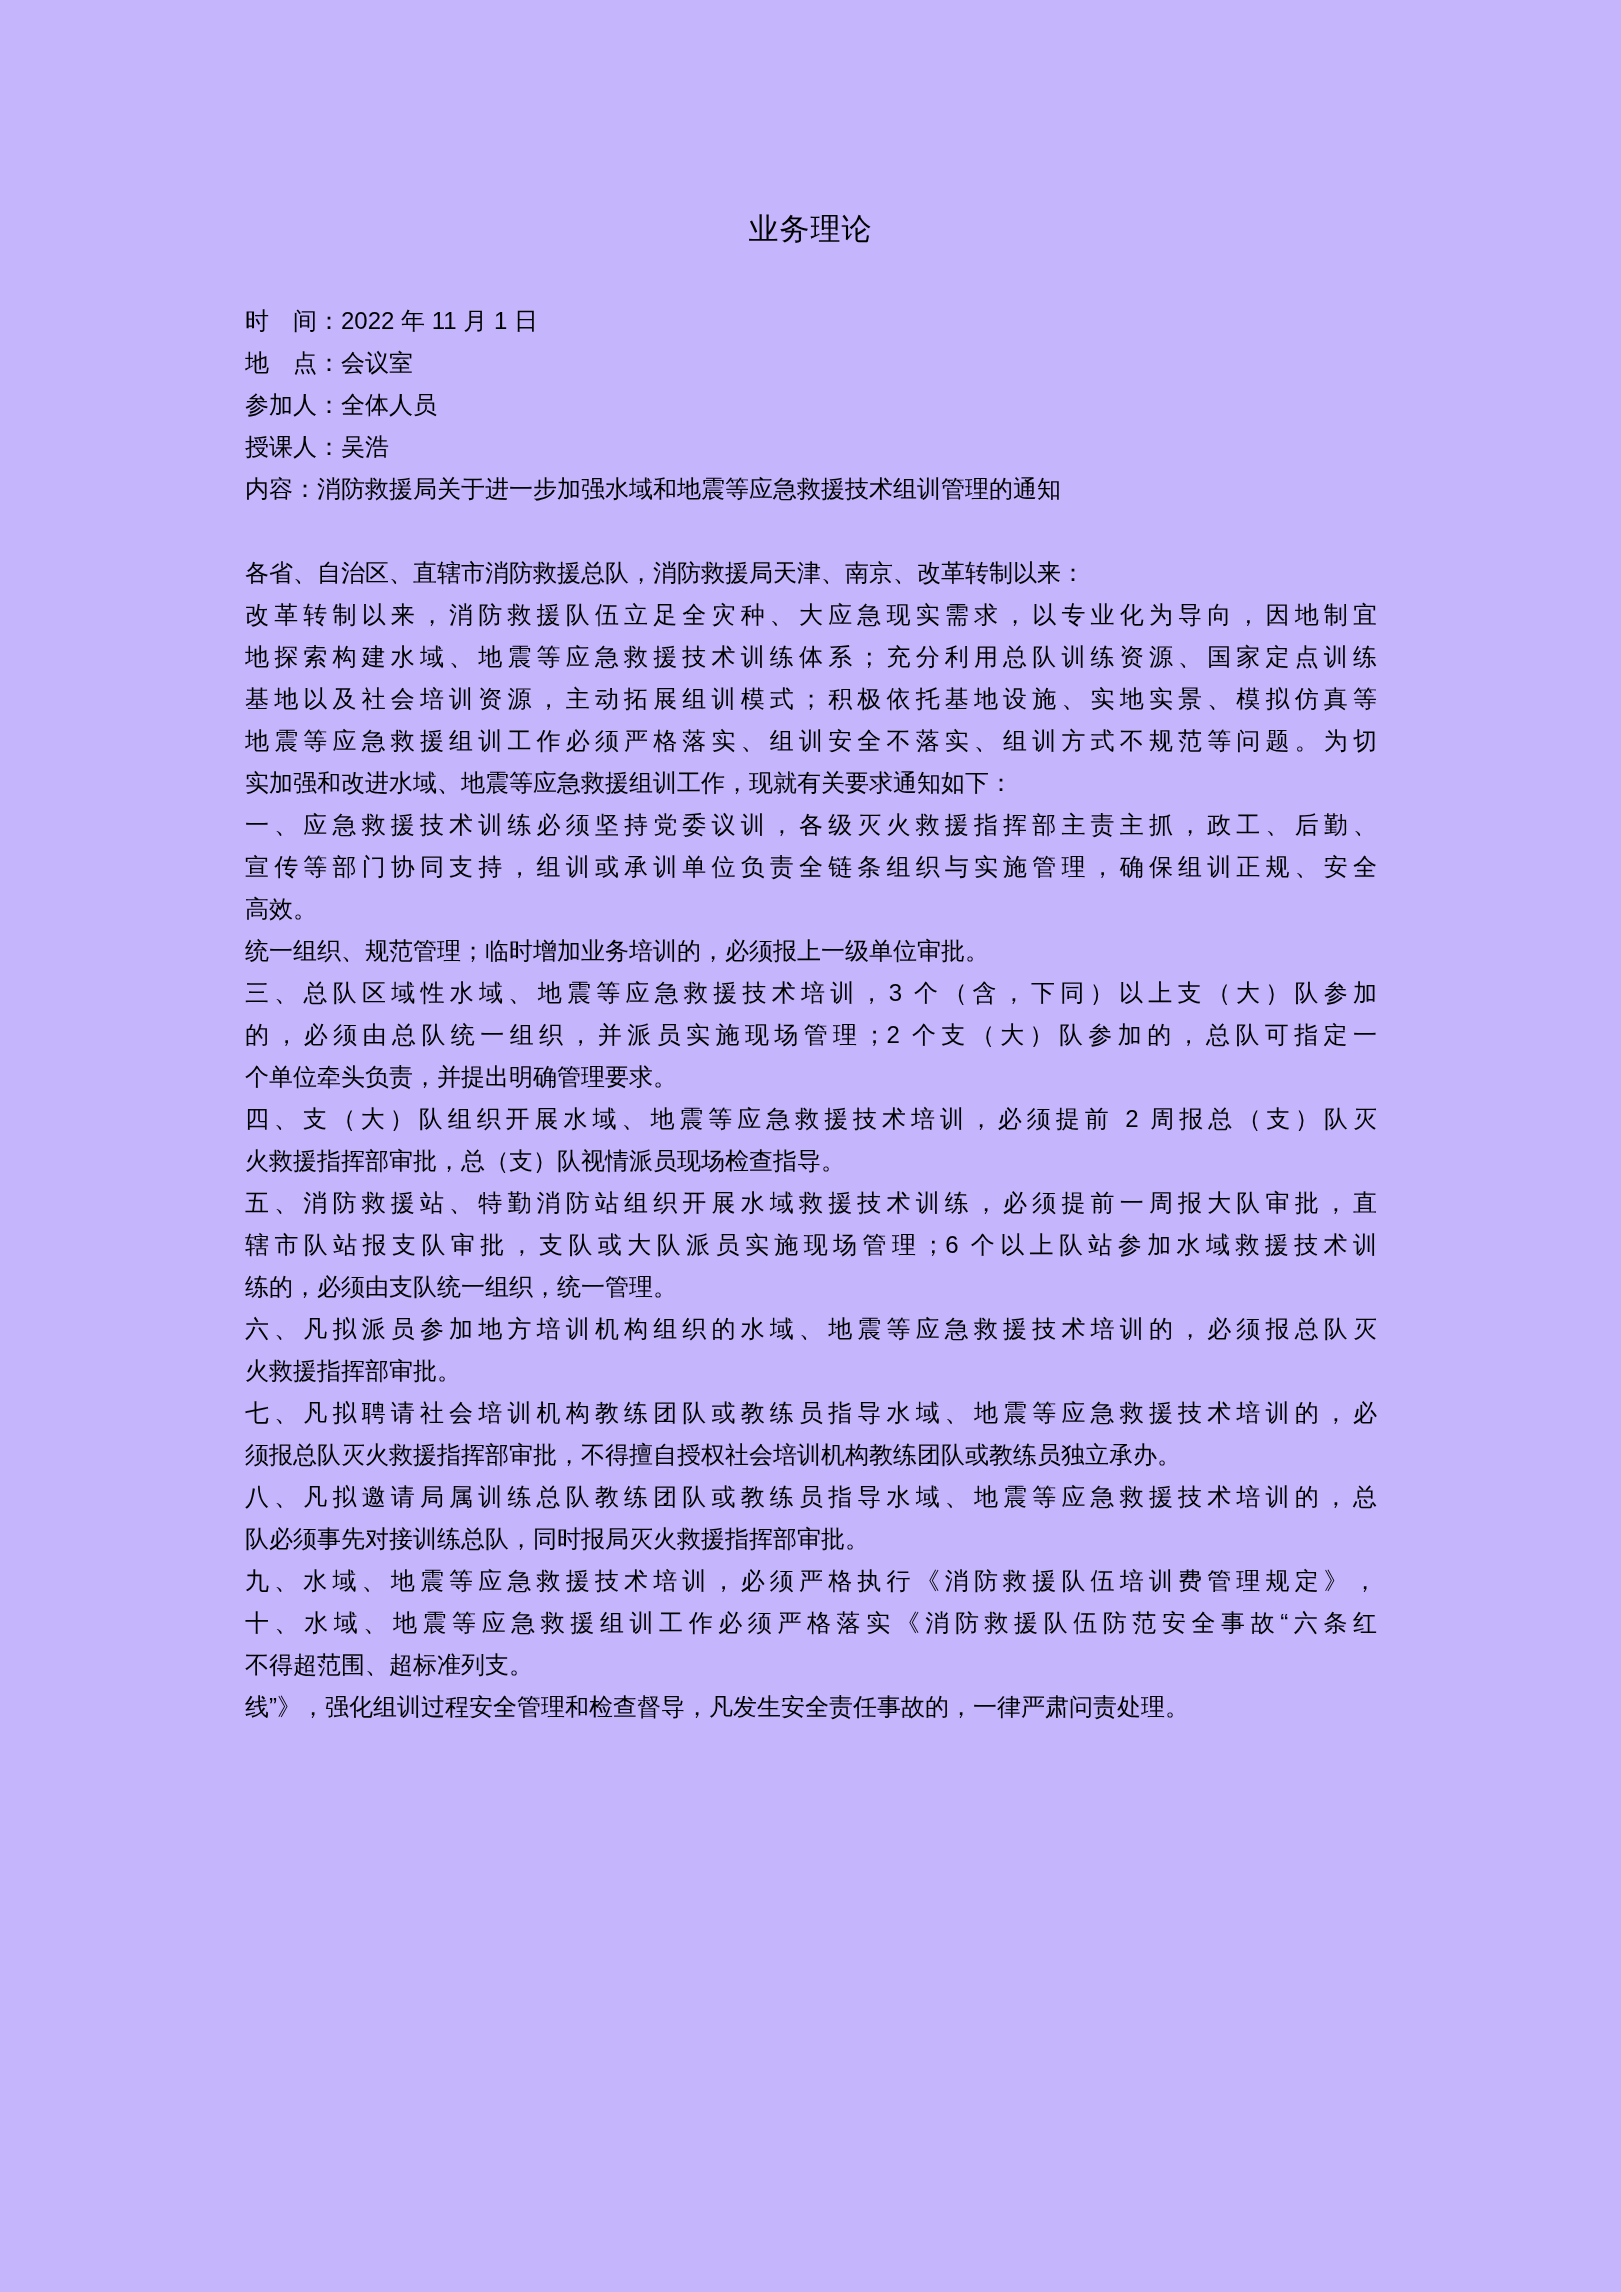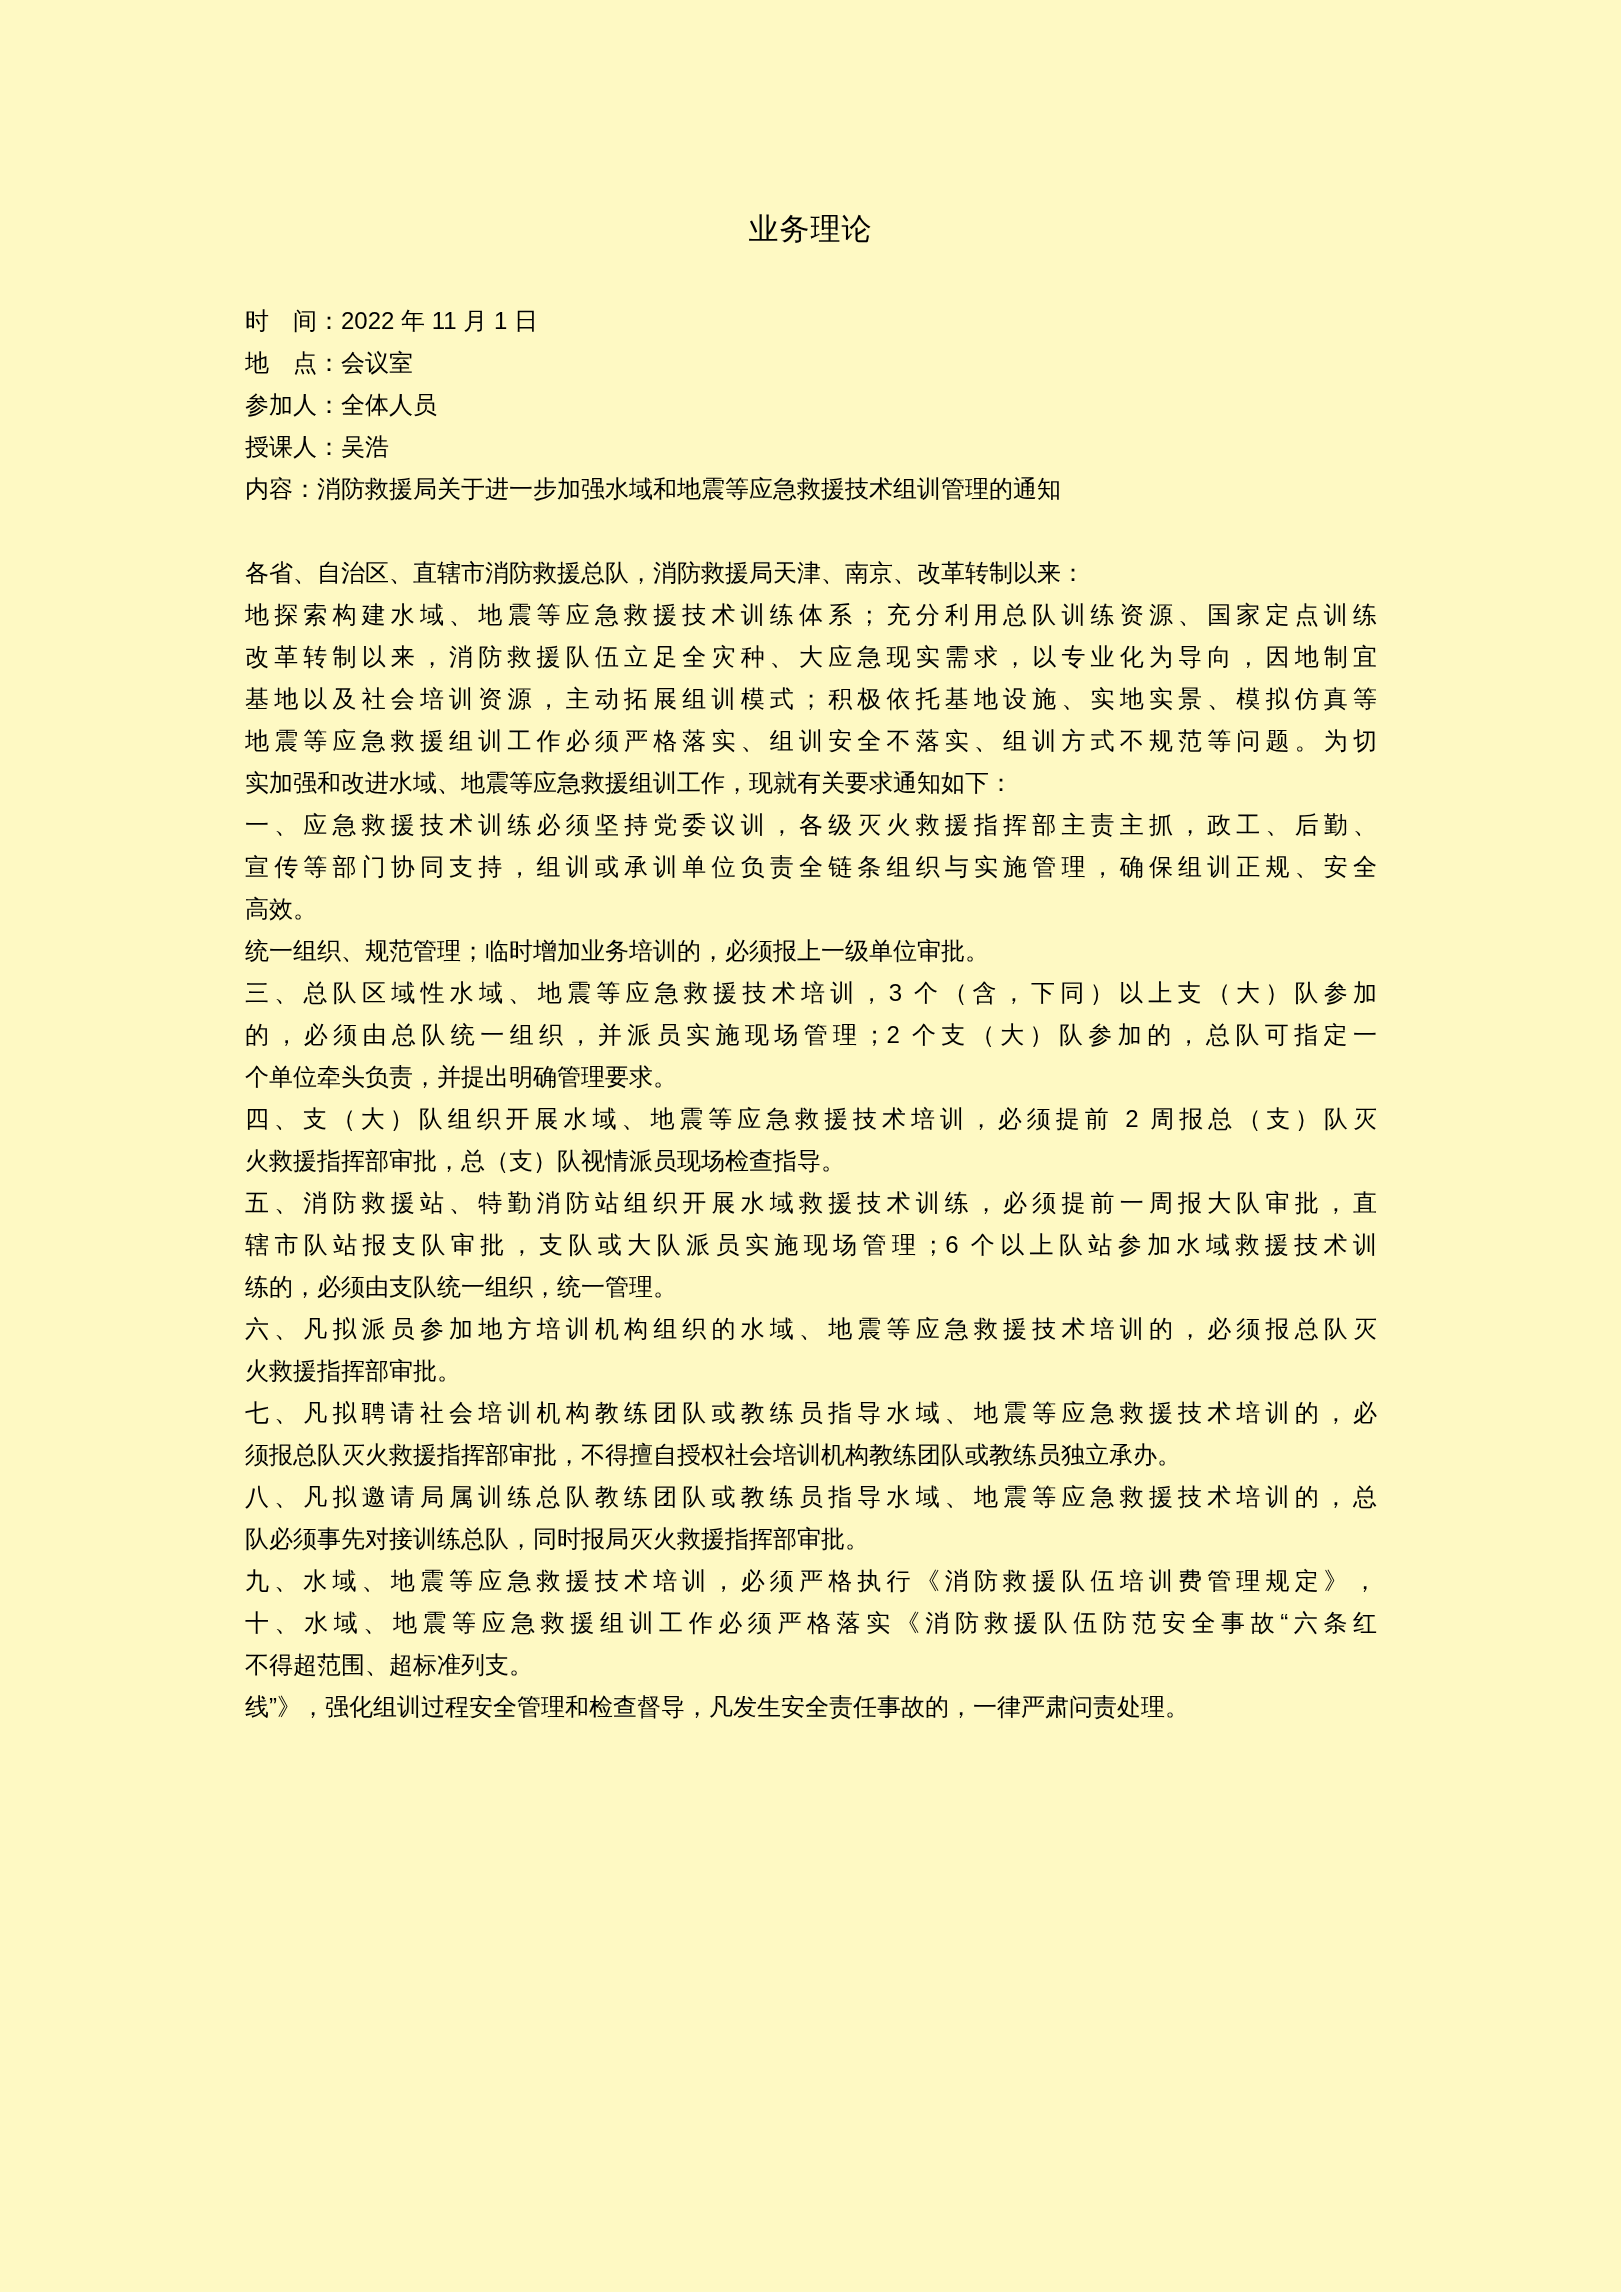--- a/index.html
+++ b/index.html
@@ -4,21 +4,21 @@
 <style>
   html, body {
     margin: 0;
     padding: 0;
     background: #ffffff;
   }
   .page {
     position: relative;
     width: 1621px;
     height: 2293px;
-    background: #fef9c3;
+    background: #c4b5fd;
     color: #000000;
     font-family: "Liberation Sans", sans-serif;
     overflow: hidden;
     text-decoration: underline;
   }
   .doc-title {
     position: absolute;
     top: 209px;
     left: 0;
     width: 100%;
@@ -57,22 +57,22 @@
     <div id="meta-block">
         <div class="line">时　间：2022 年 11 月 1 日</div>
         <div class="line">地　点：会议室</div>
         <div class="line">参加人：全体人员</div>
         <div class="line">授课人：吴浩</div>
         <div class="line">内容：消防救援局关于进一步加强水域和地震等应急救援技术组训管理的通知</div>
       </div>
     <div id="body-block">
         <div class="line"></div>
         <div class="line">各省、自治区、直辖市消防救援总队，消防救援局天津、南京、改革转制以来：</div>
+        <div class="line fill">改革转制以来，消防救援队伍立足全灾种、大应急现实需求，以专业化为导向，因地制宜</div>
         <div class="line fill">地探索构建水域、地震等应急救援技术训练体系；充分利用总队训练资源、国家定点训练</div>
-        <div class="line fill">改革转制以来，消防救援队伍立足全灾种、大应急现实需求，以专业化为导向，因地制宜</div>
         <div class="line fill">基地以及社会培训资源，主动拓展组训模式；积极依托基地设施、实地实景、模拟仿真等</div>
         <div class="line fill">地震等应急救援组训工作必须严格落实、组训安全不落实、组训方式不规范等问题。为切</div>
         <div class="line">实加强和改进水域、地震等应急救援组训工作，现就有关要求通知如下：</div>
         <div class="line fill">一、应急救援技术训练必须坚持党委议训，各级灭火救援指挥部主责主抓，政工、后勤、</div>
         <div class="line fill">宣传等部门协同支持，组训或承训单位负责全链条组织与实施管理，确保组训正规、安全</div>
         <div class="line">高效。</div>
         <div class="line">统一组织、规范管理；临时增加业务培训的，必须报上一级单位审批。</div>
         <div class="line fill">三、总队区域性水域、地震等应急救援技术培训，3 个（含，下同）以上支（大）队参加</div>
         <div class="line fill">的，必须由总队统一组织，并派员实施现场管理；2 个支（大）队参加的，总队可指定一</div>
         <div class="line">个单位牵头负责，并提出明确管理要求。</div>

